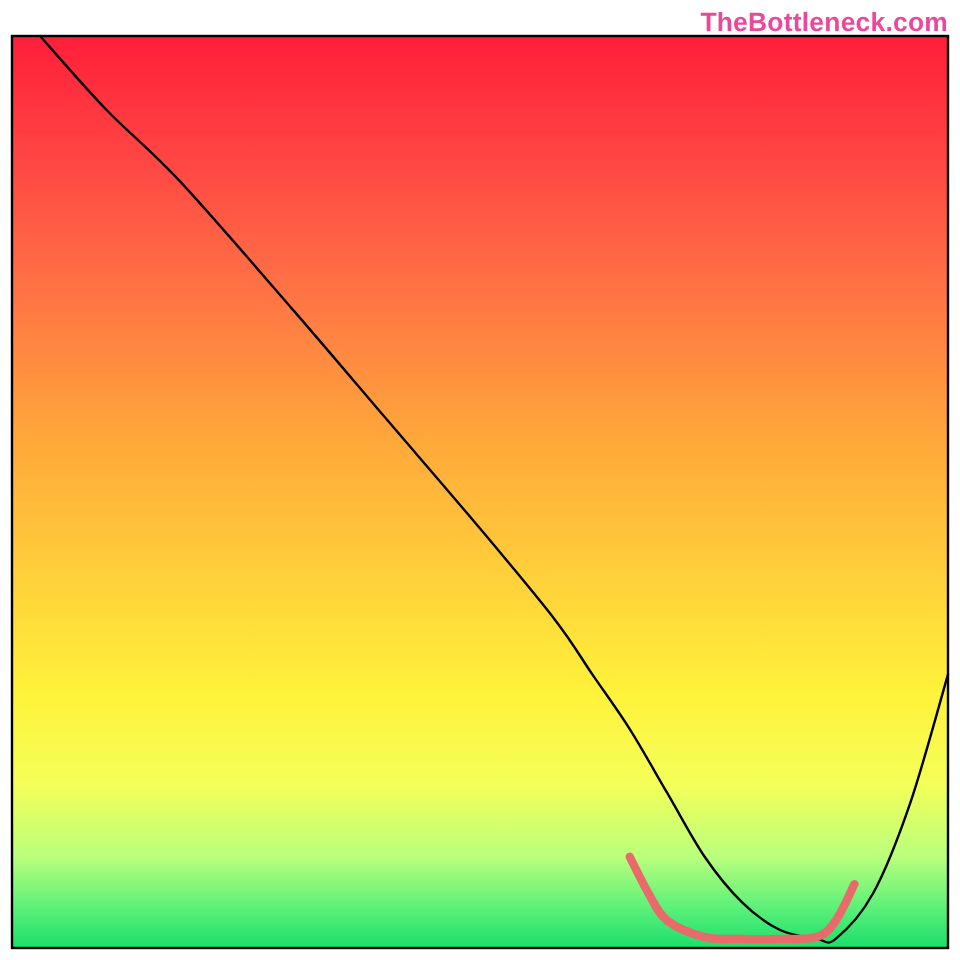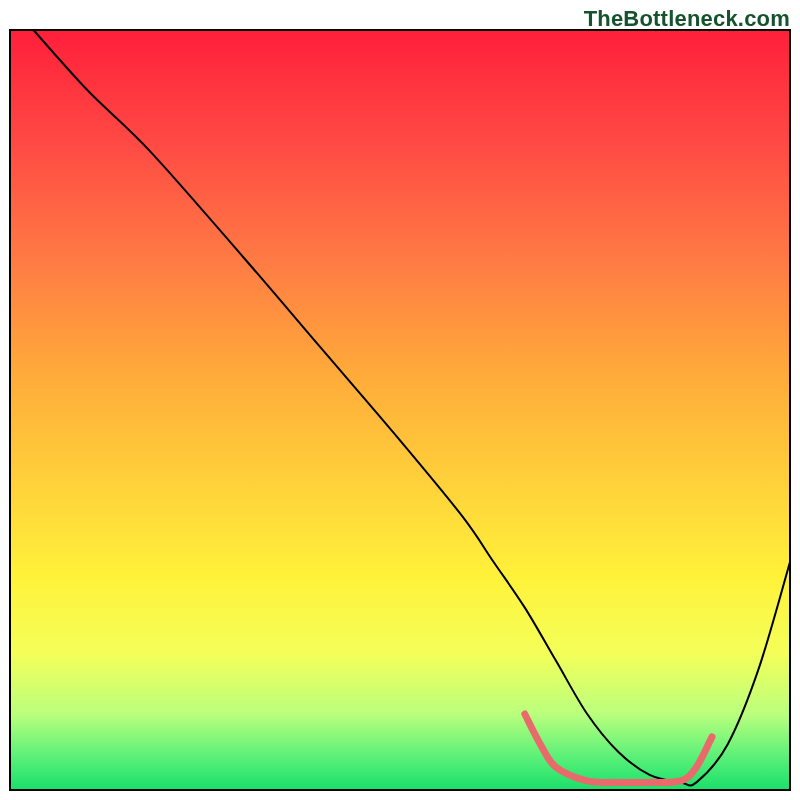--- a/index.html
+++ b/index.html
@@ -15,21 +15,21 @@
     position: relative;
     width: 800px;
     height: 800px;
   }
   .watermark {
     position: absolute;
     top: 6px;
     right: 10px;
     font-size: 22px;
     font-weight: 600;
-    color: #14532d;
+    color: #ec4899;
     letter-spacing: 0.2px;
     z-index: 3;
   }
   svg {
     display: block;
   }
 </style>
 </head>
 <body>
 

